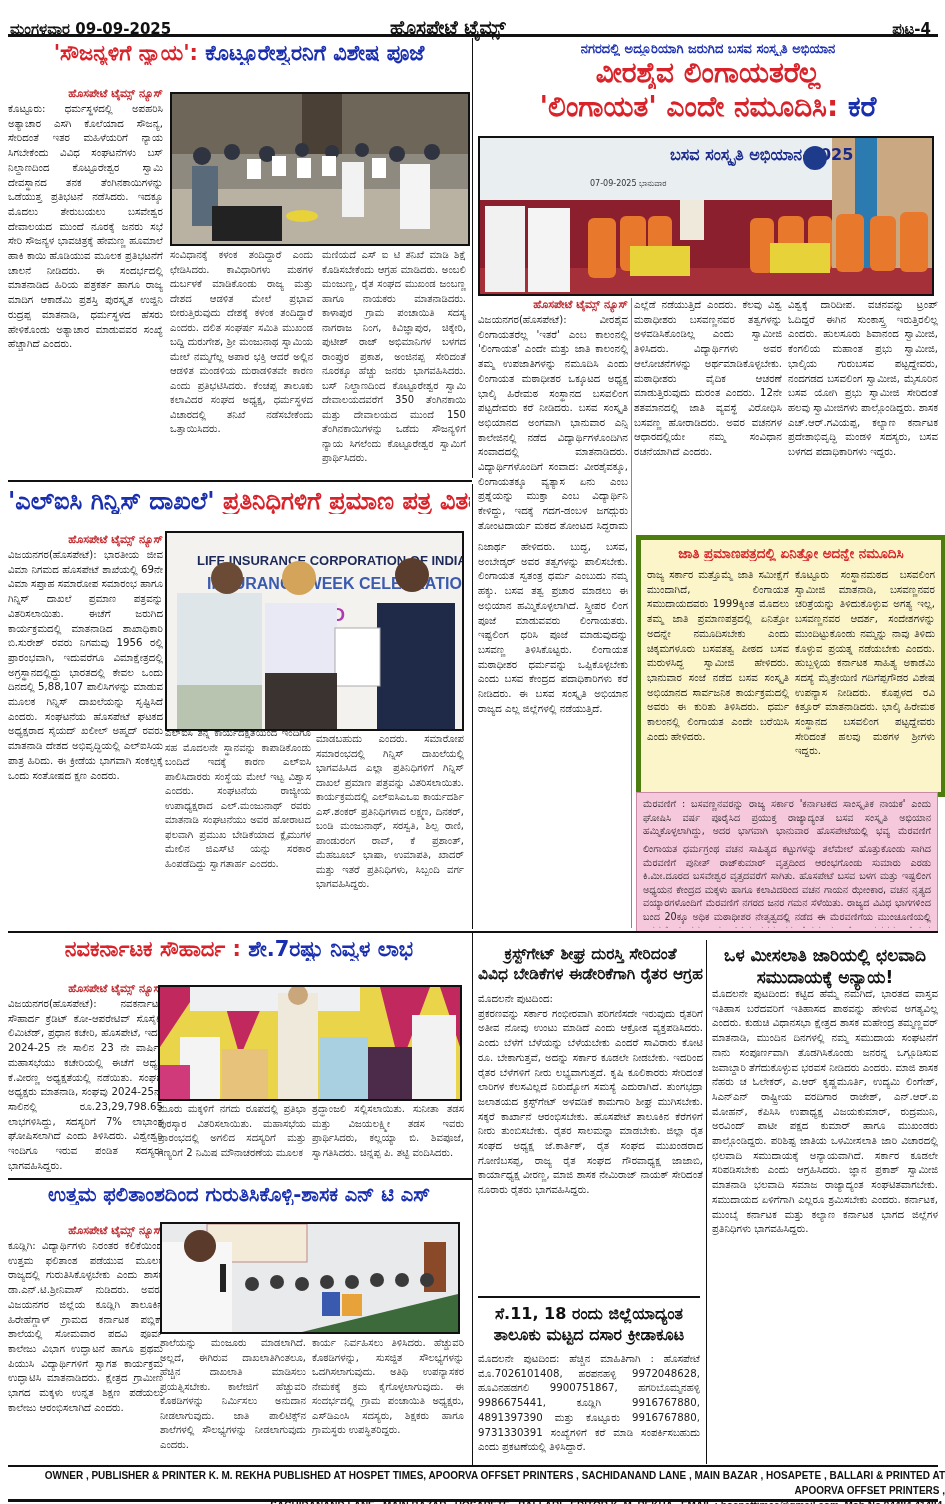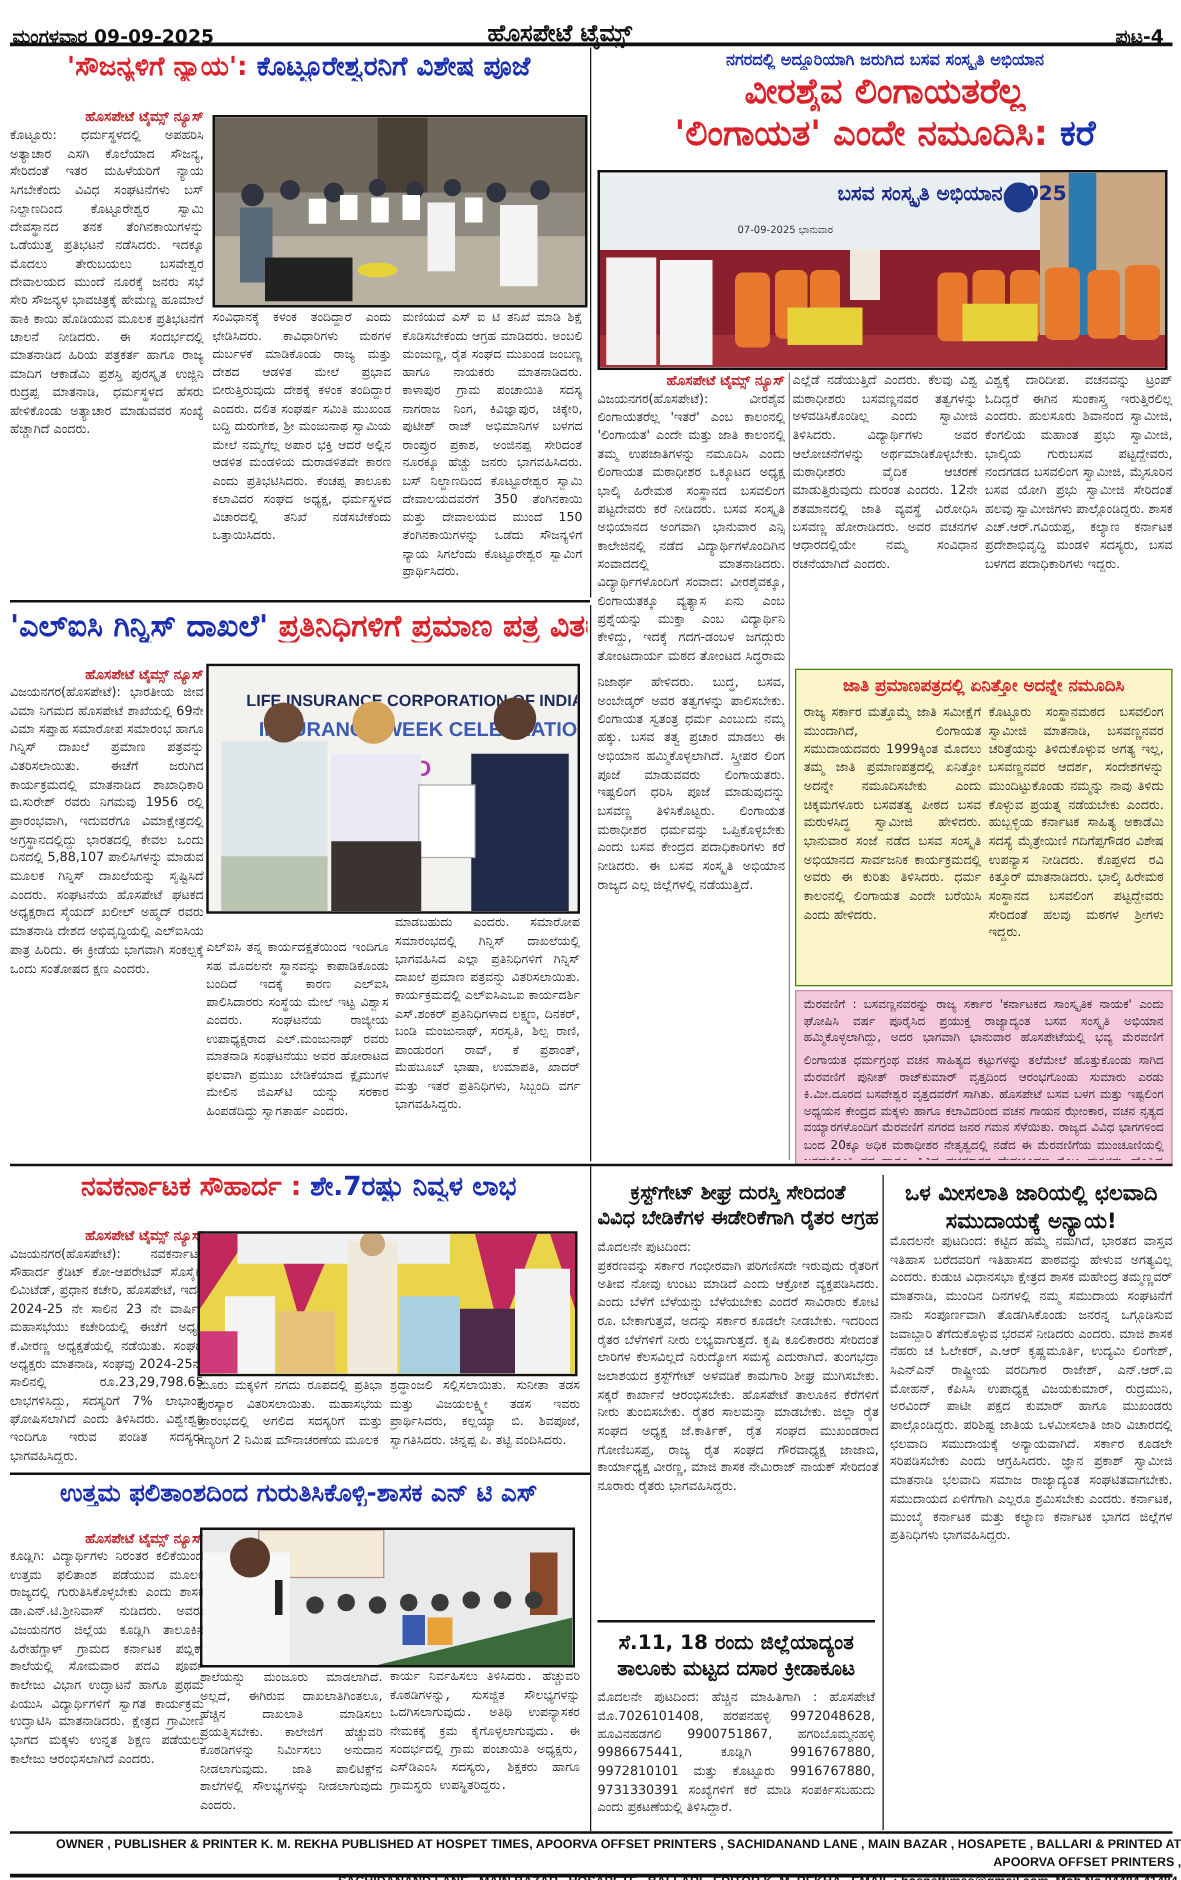--- a/index.html
+++ b/index.html
@@ -11,21 +11,21 @@
   .mh-page{right:14px;top:8px;font-size:15px;font-weight:bold;}
   .rule{background:#111;}
   .vrule{background:#111;width:1px;}
   .hl{font-weight:bold;line-height:1.1;text-align:center;white-space:nowrap;overflow:hidden;}
   .red{color:#d9232a;}
   .blue{color:#1a2fb0;}
   .byline{color:#c0282d;font-size:11px;font-weight:bold;text-align:right;}
   .body{font-size:10.2px;line-height:14.7px;text-align:justify;color:#222;overflow:hidden;}
   .photo{border:2px solid #111;overflow:hidden;}
   .caption{font-size:10px;line-height:14.5px;text-align:justify;color:#222;overflow:hidden;}
-  .boxyellow{background:#fbf5c9;border:1px solid #4d7c0f;}
+  .boxyellow{background:#fbf5c9;border:5px solid #4d7c0f;}
   .boxpink{background:#f6c8dc;border:1px solid #c88aa6;}
   .footer{left:0;top:1468px;width:945px;height:45px;font-size:10px;font-weight:bold;text-align:right;line-height:15px;font-family:"Liberation Sans",sans-serif;}
   .sub-hl{font-weight:bold;text-align:center;line-height:1.3;}
 </style>
 </head>
 <body>
 
 <div class="abs masthead">
   <div class="abs mh-date">ಮಂಗಳವಾರ 09-09-2025</div>
   <div class="abs mh-title">ಹೊಸಪೇಟೆ ಟೈಮ್ಸ್</div>
@@ -141,21 +141,21 @@
     <circle cx="60" cy="45" r="16" fill="#6b4a36"></circle>
     <rect x="98" y="70" width="72" height="126" fill="#e9e9f5"></rect>
     <circle cx="132" cy="45" r="17" fill="#d4a45a"></circle>
     <rect x="210" y="70" width="78" height="126" fill="#1f2a48"></rect>
     <circle cx="245" cy="42" r="17" fill="#5a3d2c"></circle>
     <rect x="168" y="95" width="45" height="58" fill="#ffffff" stroke="#aaa"></rect>
     <rect x="10" y="152" width="85" height="44" fill="#b9c4b0"></rect>
     <rect x="98" y="140" width="72" height="56" fill="#3a3330"></rect>
   </svg>
 </div>
-<div class="abs caption" style="left:165px;top:752px;width:146px;height:196px;">ಎಲ್‌ಐಸಿ ತನ್ನ ಕಾರ್ಯದಕ್ಷತೆಯಿಂದ ಇಂದಿಗೂ ಸಹ ಮೊದಲನೇ ಸ್ಥಾನವನ್ನು ಕಾಪಾಡಿಕೊಂಡು ಬಂದಿದೆ ಇದಕ್ಕೆ ಕಾರಣ ಎಲ್‌ಐಸಿ ಪಾಲಿಸಿದಾರರು ಸಂಸ್ಥೆಯ ಮೇಲೆ ಇಟ್ಟ ವಿಶ್ವಾಸ ಎಂದರು. ಸಂಘಟನೆಯ ರಾಜ್ಯೀಯ ಉಪಾಧ್ಯಕ್ಷರಾದ ಎಲ್.ಮಂಜುನಾಥ್ ರವರು ಮಾತನಾಡಿ ಸಂಘಟನೆಯು ಅವರ ಹೋರಾಟದ ಫಲವಾಗಿ ಪ್ರಮುಖ ಬೇಡಿಕೆಯಾದ ಕ್ಲೈಮುಗಳ ಮೇಲಿನ ಜಿಎಸ್‌ಟಿ ಯನ್ನು ಸರಕಾರ ಹಿಂಪಡೆದಿದ್ದು ಸ್ವಾಗತಾರ್ಹ ಎಂದರು.</div>
+<div class="abs caption" style="left:165px;top:726px;width:146px;height:196px;">ಎಲ್‌ಐಸಿ ತನ್ನ ಕಾರ್ಯದಕ್ಷತೆಯಿಂದ ಇಂದಿಗೂ ಸಹ ಮೊದಲನೇ ಸ್ಥಾನವನ್ನು ಕಾಪಾಡಿಕೊಂಡು ಬಂದಿದೆ ಇದಕ್ಕೆ ಕಾರಣ ಎಲ್‌ಐಸಿ ಪಾಲಿಸಿದಾರರು ಸಂಸ್ಥೆಯ ಮೇಲೆ ಇಟ್ಟ ವಿಶ್ವಾಸ ಎಂದರು. ಸಂಘಟನೆಯ ರಾಜ್ಯೀಯ ಉಪಾಧ್ಯಕ್ಷರಾದ ಎಲ್.ಮಂಜುನಾಥ್ ರವರು ಮಾತನಾಡಿ ಸಂಘಟನೆಯು ಅವರ ಹೋರಾಟದ ಫಲವಾಗಿ ಪ್ರಮುಖ ಬೇಡಿಕೆಯಾದ ಕ್ಲೈಮುಗಳ ಮೇಲಿನ ಜಿಎಸ್‌ಟಿ ಯನ್ನು ಸರಕಾರ ಹಿಂಪಡೆದಿದ್ದು ಸ್ವಾಗತಾರ್ಹ ಎಂದರು.</div>
 <div class="abs caption" style="left:316px;top:732px;width:148px;height:196px;">ಮಾಡಬಹುದು ಎಂದರು. ಸಮಾರೋಪ ಸಮಾರಂಭದಲ್ಲಿ ಗಿನ್ನಿಸ್ ದಾಖಲೆಯಲ್ಲಿ ಭಾಗವಹಿಸಿದ ಎಲ್ಲಾ ಪ್ರತಿನಿಧಿಗಳಿಗೆ ಗಿನ್ನಿಸ್ ದಾಖಲೆ ಪ್ರಮಾಣ ಪತ್ರವನ್ನು ವಿತರಿಸಲಾಯಿತು. ಕಾರ್ಯಕ್ರಮದಲ್ಲಿ ಎಲ್‌ಐಸಿಎಒಐ ಕಾರ್ಯದರ್ಶಿ ಎಸ್.ಶಂಕರ್ ಪ್ರತಿನಿಧಿಗಳಾದ ಲಕ್ಷ್ಮಣ, ದಿನಕರ್, ಬಂಡಿ ಮಂಜುನಾಥ್, ಸರಸ್ವತಿ, ಶಿಲ್ಪ ರಾಣಿ, ಪಾಂಡುರಂಗ ರಾವ್, ಕೆ ಪ್ರಶಾಂತ್, ಮೆಹಬೂಬ್ ಭಾಷಾ, ಉಮಾಪತಿ, ಖಾದರ್ ಮತ್ತು ಇತರೆ ಪ್ರತಿನಿಧಿಗಳು, ಸಿಬ್ಬಂದಿ ವರ್ಗ ಭಾಗವಹಿಸಿದ್ದರು.</div>
 <div class="abs vrule" style="left:472px;top:484px;height:445px;"></div>
 
 <div class="abs rule" style="left:8px;top:931px;width:930px;height:2px;"></div>
 
 <div class="abs hl" style="left:8px;top:938px;width:462px;font-size:21px;">
   <span class="red">ನವಕರ್ನಾಟಕ ಸೌಹಾರ್ದ :</span><span class="blue"> ಶೇ.7ರಷ್ಟು ನಿವ್ವಳ ಲಾಭ</span>
 </div>
 <div class="abs byline" style="left:8px;top:982px;width:155px;">ಹೊಸಪೇಟೆ ಟೈಮ್ಸ್ ನ್ಯೂಸ್</div>
 <div class="abs body" style="left:8px;top:997px;width:155px;height:180px;">ವಿಜಯನಗರ(ಹೊಸಪೇಟೆ): ನವಕರ್ನಾಟಕ ಸೌಹಾರ್ದ ಕ್ರೆಡಿಟ್ ಕೋ-ಆಪರೇಟಿವ್ ಸೊಸೈಟಿ ಲಿಮಿಟೆಡ್, ಪ್ರಧಾನ ಕಚೇರಿ, ಹೊಸಪೇಟೆ, ಇದರ 2024-25 ನೇ ಸಾಲಿನ 23 ನೇ ವಾರ್ಷಿಕ ಮಹಾಸಭೆಯು ಕಚೇರಿಯಲ್ಲಿ ಈಚೆಗೆ ಅಧ್ಯಕ್ಷ ಕೆ.ವೀರಣ್ಣ ಅಧ್ಯಕ್ಷತೆಯಲ್ಲಿ ನಡೆಯಿತು. ಸಂಘದ ಅಧ್ಯಕ್ಷರು ಮಾತನಾಡಿ, ಸಂಘವು 2024-25ನೇ ಸಾಲಿನಲ್ಲಿ ರೂ.23,29,798.65 ಲಾಭಗಳಿಸಿದ್ದು, ಸದಸ್ಯರಿಗೆ 7% ಲಾಭಾಂಶ ಘೋಷಿಸಲಾಗಿದೆ ಎಂದು ತಿಳಿಸಿದರು. ವಿಶ್ವೇಶ್ವರಿ ಇಂದಿಗೂ ಇರುವ ಪಂಡಿತ ಸದಸ್ಯರು ಭಾಗವಹಿಸಿದ್ದರು.</div>
@@ -204,36 +204,36 @@
         <circle cx="215" cy="56" r="7"></circle>
         <circle cx="240" cy="56" r="7"></circle>
         <circle cx="265" cy="56" r="7"></circle>
       </g>
     <polygon points="140,108 296,70 296,108" fill="#3d6a3a"></polygon>
     <rect x="180" y="70" width="20" height="22" fill="#e8a23a"></rect>
     <rect x="160" y="68" width="18" height="24" fill="#3a5ab0"></rect>
   </svg>
 </div>
 <div class="abs caption" style="left:160px;top:1336px;width:146px;height:128px;">ಶಾಲೆಯನ್ನು ಮಂಜೂರು ಮಾಡಲಾಗಿದೆ. ಅಲ್ಲದೆ, ಈಗಿರುವ ದಾಖಲಾತಿಗಿಂತಲೂ, ಹೆಚ್ಚಿನ ದಾಖಲಾತಿ ಮಾಡಿಸಲು ಪ್ರಯತ್ನಿಸಬೇಕು. ಕಾಲೇಜಿಗೆ ಹೆಚ್ಚುವರಿ ಕೊಠಡಿಗಳನ್ನು ನಿರ್ಮಿಸಲು ಅನುದಾನ ನೀಡಲಾಗುವುದು. ಜಾತಿ ಪಾಲಿಟಿಕ್ಸ್‌ನ ಶಾಲೆಗಳಲ್ಲಿ ಸೌಲಭ್ಯಗಳನ್ನು ನೀಡಲಾಗುವುದು ಎಂದರು.</div>
-<div class="abs caption" style="left:312px;top:1336px;width:152px;height:128px;font-family:Liberation Mono, monospace;">ಕಾರ್ಯ ನಿರ್ವಹಿಸಲು ತಿಳಿಸಿದರು. ಹೆಚ್ಚುವರಿ ಕೊಠಡಿಗಳನ್ನು, ಸುಸಜ್ಜಿತ ಸೌಲಭ್ಯಗಳನ್ನು ಒದಗಿಸಲಾಗುವುದು. ಅತಿಥಿ ಉಪನ್ಯಾಸಕರ ನೇಮಕಕ್ಕೆ ಕ್ರಮ ಕೈಗೊಳ್ಳಲಾಗುವುದು. ಈ ಸಂದರ್ಭದಲ್ಲಿ ಗ್ರಾಮ ಪಂಚಾಯಿತಿ ಅಧ್ಯಕ್ಷರು, ಎಸ್‌ಡಿಎಂಸಿ ಸದಸ್ಯರು, ಶಿಕ್ಷಕರು ಹಾಗೂ ಗ್ರಾಮಸ್ಥರು ಉಪಸ್ಥಿತರಿದ್ದರು.</div>
+<div class="abs caption" style="left:312px;top:1336px;width:152px;height:128px;">ಕಾರ್ಯ ನಿರ್ವಹಿಸಲು ತಿಳಿಸಿದರು. ಹೆಚ್ಚುವರಿ ಕೊಠಡಿಗಳನ್ನು, ಸುಸಜ್ಜಿತ ಸೌಲಭ್ಯಗಳನ್ನು ಒದಗಿಸಲಾಗುವುದು. ಅತಿಥಿ ಉಪನ್ಯಾಸಕರ ನೇಮಕಕ್ಕೆ ಕ್ರಮ ಕೈಗೊಳ್ಳಲಾಗುವುದು. ಈ ಸಂದರ್ಭದಲ್ಲಿ ಗ್ರಾಮ ಪಂಚಾಯಿತಿ ಅಧ್ಯಕ್ಷರು, ಎಸ್‌ಡಿಎಂಸಿ ಸದಸ್ಯರು, ಶಿಕ್ಷಕರು ಹಾಗೂ ಗ್ರಾಮಸ್ಥರು ಉಪಸ್ಥಿತರಿದ್ದರು.</div>
 <div class="abs vrule" style="left:472px;top:933px;height:532px;"></div>
 
 <div class="abs sub-hl" style="left:478px;top:944px;width:225px;font-size:15.5px;">
   <div>ಕ್ರಸ್ಟ್‌ಗೇಟ್ ಶೀಘ್ರ ದುರಸ್ತಿ ಸೇರಿದಂತೆ</div>
   <div>ವಿವಿಧ ಬೇಡಿಕೆಗಳ ಈಡೇರಿಕೆಗಾಗಿ ರೈತರ ಆಗ್ರಹ</div>
 </div>
 <div class="abs body" style="left:478px;top:992px;width:225px;height:300px;"><span>ಮೊದಲನೇ ಪುಟದಿಂದ:</span><br><span>ಪ್ರಕರಣವನ್ನು ಸರ್ಕಾರ ಗಂಭೀರವಾಗಿ ಪರಿಗಣಿಸದೇ ಇರುವುದು ರೈತರಿಗೆ ಅತೀವ ನೋವು ಉಂಟು ಮಾಡಿದೆ ಎಂದು ಆಕ್ರೋಶ ವ್ಯಕ್ತಪಡಿಸಿದರು. ಎಂದು ಬೆಳೆಗೆ ಬೆಳೆಯನ್ನು ಬೆಳೆಯಬೇಕು ಎಂದರೆ ಸಾವಿರಾರು ಕೋಟಿ ರೂ. ಬೇಕಾಗುತ್ತವೆ, ಅದನ್ನು ಸರ್ಕಾರ ಕೂಡಲೇ ನೀಡಬೇಕು. ಇದರಿಂದ ರೈತರ ಬೆಳೆಗಳಿಗೆ ನೀರು ಲಭ್ಯವಾಗುತ್ತದೆ. ಕೃಷಿ ಕೂಲಿಕಾರರು ಸೇರಿದಂತೆ ಲಾರಿಗಳ ಕೆಲಸವಿಲ್ಲದೆ ನಿರುದ್ಯೋಗ ಸಮಸ್ಯೆ ಎದುರಾಗಿದೆ. ತುಂಗಭದ್ರಾ ಜಲಾಶಯದ ಕ್ರಸ್ಟ್‌ಗೇಟ್ ಅಳವಡಿಕೆ ಕಾಮಗಾರಿ ಶೀಘ್ರ ಮುಗಿಸಬೇಕು. ಸಕ್ಕರೆ ಕಾರ್ಖಾನೆ ಆರಂಭಿಸಬೇಕು. ಹೊಸಪೇಟೆ ತಾಲೂಕಿನ ಕೆರೆಗಳಿಗೆ ನೀರು ತುಂಬಿಸಬೇಕು. ರೈತರ ಸಾಲಮನ್ನಾ ಮಾಡಬೇಕು. ಜಿಲ್ಲಾ ರೈತ ಸಂಘದ ಅಧ್ಯಕ್ಷ ಜೆ.ಕಾರ್ತಿಕ್, ರೈತ ಸಂಘದ ಮುಖಂಡರಾದ ಗೋಣಿಬಸಪ್ಪ, ರಾಜ್ಯ ರೈತ ಸಂಘದ ಗೌರವಾಧ್ಯಕ್ಷ ಜಾಜಾಬಿ, ಕಾರ್ಯಾಧ್ಯಕ್ಷ ವೀರಣ್ಣ, ಮಾಜಿ ಶಾಸಕ ನೇಮಿರಾಜ್ ನಾಯಕ್ ಸೇರಿದಂತೆ ನೂರಾರು ರೈತರು ಭಾಗವಹಿಸಿದ್ದರು.</span></div>
 
 <div class="abs rule" style="left:478px;top:1296px;width:222px;height:2px;"></div>
 
 <div class="abs sub-hl" style="left:478px;top:1304px;width:222px;font-size:16px;">
   <div>ಸೆ.11, 18 ರಂದು ಜಿಲ್ಲೆಯಾದ್ಯಂತ</div>
   <div>ತಾಲೂಕು ಮಟ್ಟದ ದಸಾರ ಕ್ರೀಡಾಕೂಟ</div>
 </div>
-<div class="abs body" style="left:478px;top:1352px;width:222px;height:112px;">ಮೊದಲನೇ ಪುಟದಿಂದ: ಹೆಚ್ಚಿನ ಮಾಹಿತಿಗಾಗಿ : ಹೊಸಪೇಟೆ ಮೊ.7026101408, ಹರಪನಹಳ್ಳಿ 9972048628, ಹೂವಿನಹಡಗಲಿ 9900751867, ಹಗರಿಬೊಮ್ಮನಹಳ್ಳಿ 9986675441, ಕೂಡ್ಲಿಗಿ 9916767880, 9972810101 ಮತ್ತು ಕೊಟ್ಟೂರು 9916767880, 9731330391 ಸಂಖ್ಯೆಗಳಿಗೆ ಕರೆ ಮಾಡಿ ಸಂಪರ್ಕಿಸಬಹುದು ಎಂದು ಪ್ರಕಟಣೆಯಲ್ಲಿ ತಿಳಿಸಿದ್ದಾರೆ.</div>
+<div class="abs body" style="left:478px;top:1352px;width:222px;height:112px;">ಮೊದಲನೇ ಪುಟದಿಂದ: ಹೆಚ್ಚಿನ ಮಾಹಿತಿಗಾಗಿ : ಹೊಸಪೇಟೆ ಮೊ.7026101408, ಹರಪನಹಳ್ಳಿ 9972048628, ಹೂವಿನಹಡಗಲಿ 9900751867, ಹಗರಿಬೊಮ್ಮನಹಳ್ಳಿ 9986675441, ಕೂಡ್ಲಿಗಿ 9916767880, 4891397390 ಮತ್ತು ಕೊಟ್ಟೂರು 9916767880, 9731330391 ಸಂಖ್ಯೆಗಳಿಗೆ ಕರೆ ಮಾಡಿ ಸಂಪರ್ಕಿಸಬಹುದು ಎಂದು ಪ್ರಕಟಣೆಯಲ್ಲಿ ತಿಳಿಸಿದ್ದಾರೆ.</div>
 
 <div class="abs vrule" style="left:706px;top:940px;height:524px;"></div>
 
 <div class="abs sub-hl" style="left:712px;top:944px;width:226px;font-size:17px;">
   <div>ಒಳ ಮೀಸಲಾತಿ ಜಾರಿಯಲ್ಲಿ ಛಲವಾದಿ</div>
   <div>ಸಮುದಾಯಕ್ಕೆ ಅನ್ಯಾಯ!</div>
 </div>
 <div class="abs body" style="left:712px;top:987px;width:226px;height:478px;">ಮೊದಲನೇ ಪುಟದಿಂದ: ಕಟ್ಟಿದ ಹೆಮ್ಮೆ ನಮಗಿದೆ, ಭಾರತದ ವಾಸ್ತವ ಇತಿಹಾಸ ಬರೆದವರಿಗೆ ಇತಿಹಾಸದ ಪಾಠವನ್ನು ಹೇಳುವ ಅಗತ್ಯವಿಲ್ಲ ಎಂದರು. ಕುಡುಚಿ ವಿಧಾನಸಭಾ ಕ್ಷೇತ್ರದ ಶಾಸಕ ಮಹೇಂದ್ರ ತಮ್ಮಣ್ಣವರ್ ಮಾತನಾಡಿ, ಮುಂದಿನ ದಿನಗಳಲ್ಲಿ ನಮ್ಮ ಸಮುದಾಯ ಸಂಘಟನೆಗೆ ನಾನು ಸಂಪೂರ್ಣವಾಗಿ ತೊಡಗಿಸಿಕೊಂಡು ಜನರನ್ನ ಒಗ್ಗೂಡಿಸುವ ಜವಾಬ್ದಾರಿ ತೆಗೆದುಕೊಳ್ಳುವ ಭರವಸೆ ನೀಡಿದರು ಎಂದರು. ಮಾಜಿ ಶಾಸಕ ನೆಹರು ಚ ಓಲೇಕರ್, ಎ.ಆರ್ ಕೃಷ್ಣಮೂರ್ತಿ, ಉದ್ಯಮಿ ಲಿಂಗೇಶ್, ಸಿಎನ್‌ಎನ್ ರಾಷ್ಟ್ರೀಯ ವರದಿಗಾರ ರಾಜೇಶ್, ಎನ್.ಆರ್.ಐ ಮೋಹನ್, ಕೆಪಿಸಿಸಿ ಉಪಾಧ್ಯಕ್ಷ ವಿಜಯಕುಮಾರ್, ರುದ್ರಮುನಿ, ಅರವಿಂದ್ ಪಾಟೀ ಪಕ್ಷದ ಕುಮಾರ್ ಹಾಗೂ ಮುಖಂಡರು ಪಾಲ್ಗೊಂಡಿದ್ದರು. ಪರಿಶಿಷ್ಟ ಜಾತಿಯ ಒಳಮೀಸಲಾತಿ ಜಾರಿ ವಿಚಾರದಲ್ಲಿ ಛಲವಾದಿ ಸಮುದಾಯಕ್ಕೆ ಅನ್ಯಾಯವಾಗಿದೆ. ಸರ್ಕಾರ ಕೂಡಲೇ ಸರಿಪಡಿಸಬೇಕು ಎಂದು ಆಗ್ರಹಿಸಿದರು. ಜ್ಞಾನ ಪ್ರಕಾಶ್ ಸ್ವಾಮೀಜಿ ಮಾತನಾಡಿ ಭಲವಾದಿ ಸಮಾಜ ರಾಜ್ಯಾದ್ಯಂತ ಸಂಘಟಿತವಾಗಬೇಕು. ಸಮುದಾಯದ ಏಳಿಗೆಗಾಗಿ ಎಲ್ಲರೂ ಶ್ರಮಿಸಬೇಕು ಎಂದರು. ಕರ್ನಾಟಕ, ಮುಂಬೈ ಕರ್ನಾಟಕ ಮತ್ತು ಕಲ್ಯಾಣ ಕರ್ನಾಟಕ ಭಾಗದ ಜಿಲ್ಲೆಗಳ ಪ್ರತಿನಿಧಿಗಳು ಭಾಗವಹಿಸಿದ್ದರು.</div>
 
 <div class="abs rule" style="left:8px;top:1465px;width:930px;height:2px;"></div>

